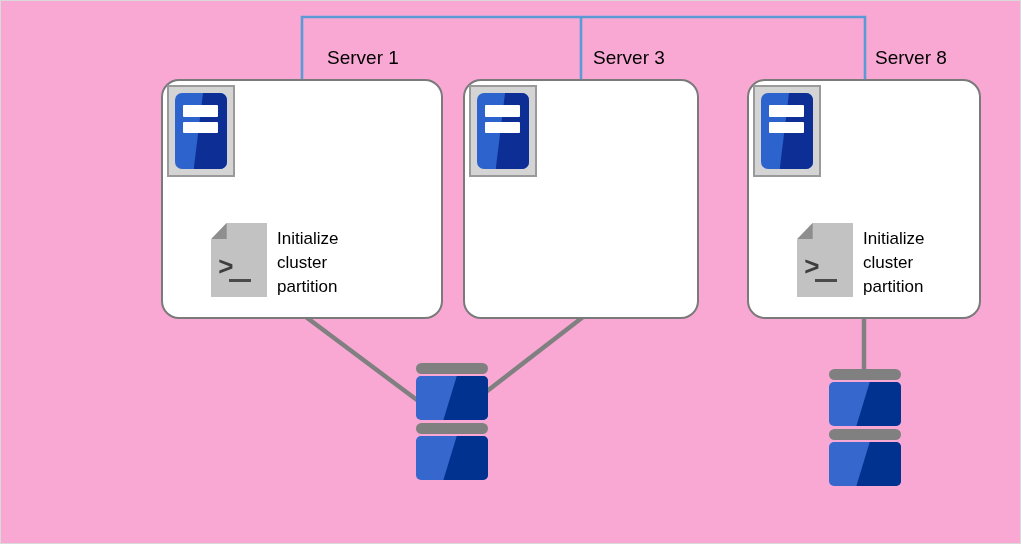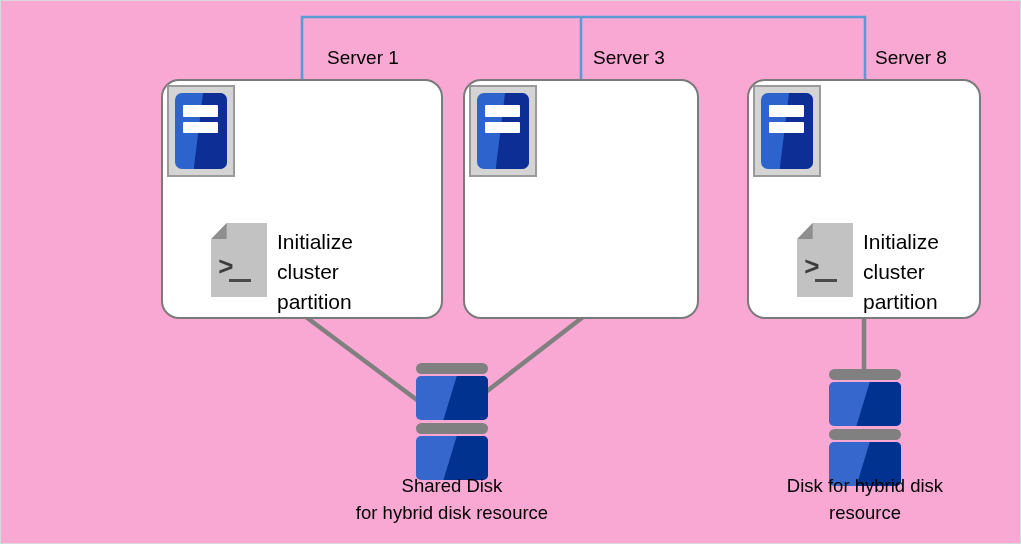--- a/index.html
+++ b/index.html
@@ -116,21 +116,21 @@
   }
   .script-icon .under {
     position: absolute;
     left: 32%;
     top: 76%;
     width: 40%;
     height: 3px;
     background: #4a4a4a;
   }
   .script-caption {
-    font-size: 21px;
+    font-size: 17px;
     line-height: 1.42;
     color: #000000;
     white-space: pre-line;
     padding-top: 4px;
   }
 
   
   .disk {
     position: absolute;
   }
@@ -259,31 +259,27 @@
     <div class="body">
         <div class="dark"></div>
       </div>
     <div class="gap"></div>
     <div class="plate"></div>
     <div class="body">
         <div class="dark"></div>
       </div>
   </div>
 
-  <div class="disk-label" style="left:301px; top:472px; width:300px;">Shared Disk
-for hybrid disk resource</div>
 
   <div class="disk" style="left:828px; top:368px; width:72px;">
     <div class="plate"></div>
     <div class="body">
         <div class="dark"></div>
       </div>
     <div class="gap"></div>
     <div class="plate"></div>
     <div class="body">
         <div class="dark"></div>
       </div>
   </div>
 
-  <div class="disk-label" style="left:738px; top:472px; width:252px;">Disk for hybrid disk
-resource</div>
 
 </div>
 
 </body></html>

